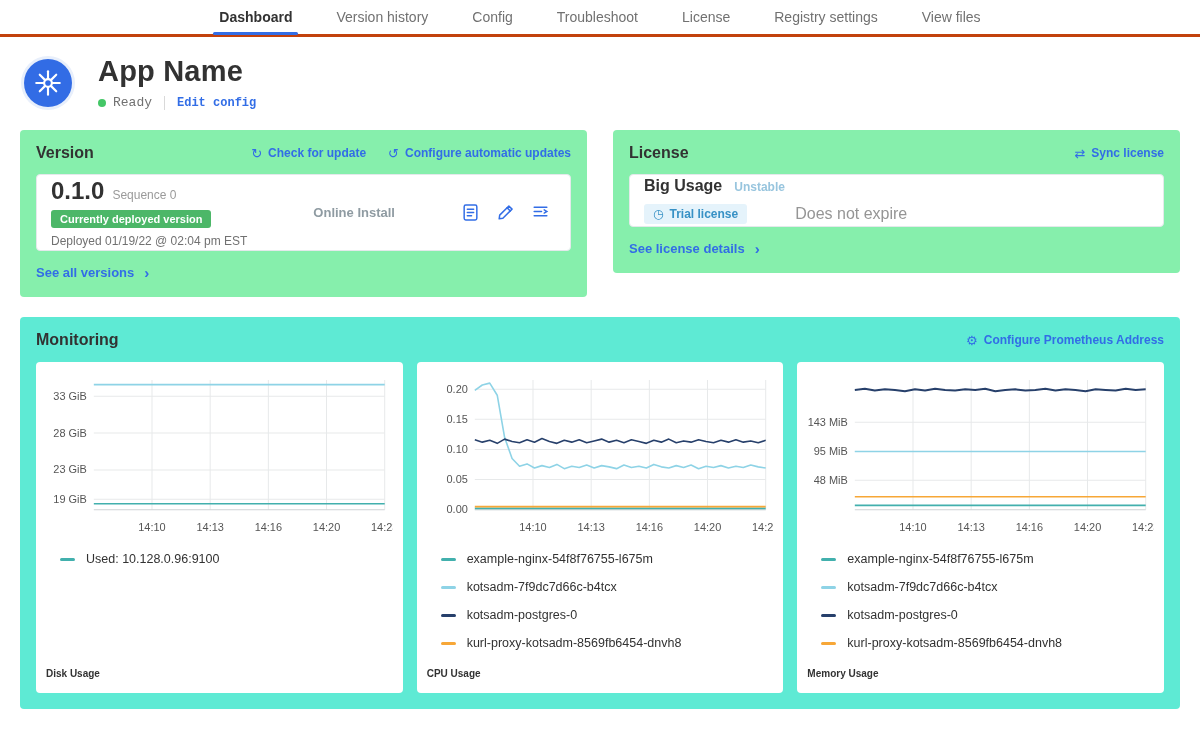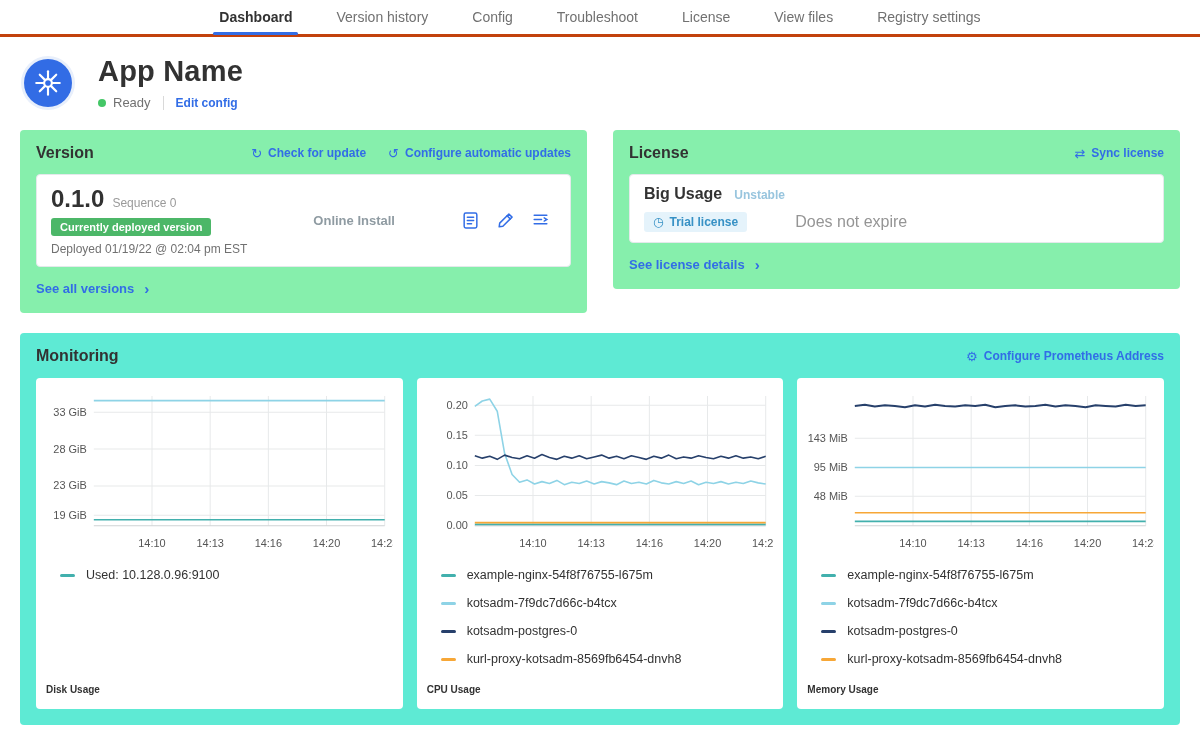--- a/index.html
+++ b/index.html
@@ -14,35 +14,35 @@
   .topnav { height:37px; border-bottom:3px solid #c2410c; display:flex; justify-content:center; align-items:stretch; }
   .tab { border:none; background:none; font:inherit; font-size:14px; color:#717171; padding:0 22px; display:flex; align-items:center; cursor:pointer; position:relative; }
   .tab.active { color:#323232; font-weight:bold; }
   .tab.active::after { content:""; position:absolute; left:16px; right:16px; bottom:-1px; height:3px; background:#326de6; border-radius:2px; }
 
   
   .app-header { display:flex; align-items:flex-start; padding:18px 24px 6px; }
   .logo { width:48px; height:48px; border-radius:50%; background:#326ce5; display:flex; align-items:center; justify-content:center; margin-top:4px; box-shadow:0 0 0 3px #e8effb; }
   .title-block { margin-left:26px; }
   .title-block h1 { font-size:29px; letter-spacing:.2px; color:#323232; }
-  .status-row { display:flex; align-items:center; margin-top:7px; font-size:13px; }
+  .status-row { display:flex; align-items:center; margin-top:7px; font-size:13px;font-family:Liberation Mono, monospace; }
   .dot { width:8px; height:8px; border-radius:50%; background:#44c767; margin-right:7px; }
   .status-text { color:#717171; }
   .vdivider { width:1px; height:14px; background:#d9d9d9; margin:0 12px; }
   .link { color:#326de6; font-size:12px; font-weight:bold; display:inline-flex; align-items:center; gap:6px; }
   .link .ic { font-size:13px; font-weight:normal; }
   .chev { font-size:15px; line-height:1; margin-left:4px; font-weight:bold; }
 
   
   .cards { display:flex; gap:26px; padding:14px 20px 0; align-items:flex-start; }
   .card { background:#86efac; border-radius:4px; padding:14px 16px 16px; flex:1; }
   .card-head { display:flex; justify-content:space-between; align-items:center; }
   .card-head h2 { font-size:16px; color:#323232; }
   .head-links { display:flex; gap:22px; }
-  .white-box { background:#fff; border:1px solid #e4e9eb; border-radius:4px; margin-top:12px; padding:10px 14px; }
+  .white-box { background:#fff; border:1px solid #e4e9eb; border-radius:4px; margin-top:12px; padding:2px 14px; }
   .version-box { display:flex; align-items:center; }
   .vrow { display:flex; align-items:baseline; gap:8px; }
   .vnum { font-size:24px; font-weight:bold; color:#323232; }
   .vseq { font-size:12px; color:#9a9a9a; }
   .badge-green { display:inline-block; background:#4cb768; color:#fff; font-size:11px; font-weight:bold; padding:3px 9px; border-radius:3px; margin:5px 0 6px; }
   .vdeployed { font-size:12px; color:#717171; }
   .install-type { flex:1; text-align:center; color:#8f9ba2; font-size:13px; font-weight:bold; }
   .vicons { display:flex; gap:16px; align-items:center; padding-right:6px; }
   .icon-btn { background:none; border:none; cursor:pointer; padding:0; display:flex; }
   .see-link { margin-top:14px; font-size:13px; }
@@ -66,22 +66,22 @@
 </style>
 </head>
 <body>
 
 <nav class="topnav">
     <button class="tab active">Dashboard</button>
     <button class="tab">Version history</button>
     <button class="tab">Config</button>
     <button class="tab">Troubleshoot</button>
     <button class="tab">License</button>
+    <button class="tab">Registry settings</button>
     <button class="tab">View files</button>
-    <button class="tab">Registry settings</button>
   </nav>
 
 <header class="app-header">
   <div class="logo">
     <svg viewBox="0 0 24 24" width="30" height="30" aria-hidden="true">
       <g stroke="#fff" stroke-width="1.7" fill="none" stroke-linecap="round">
         <circle cx="12" cy="12" r="3.1"></circle>
         <line x1="12" y1="8.6" x2="12" y2="2.6"></line>
         <line x1="12" y1="15.4" x2="12" y2="21.4"></line>
         <line x1="8.6" y1="12" x2="2.6" y2="12"></line>

